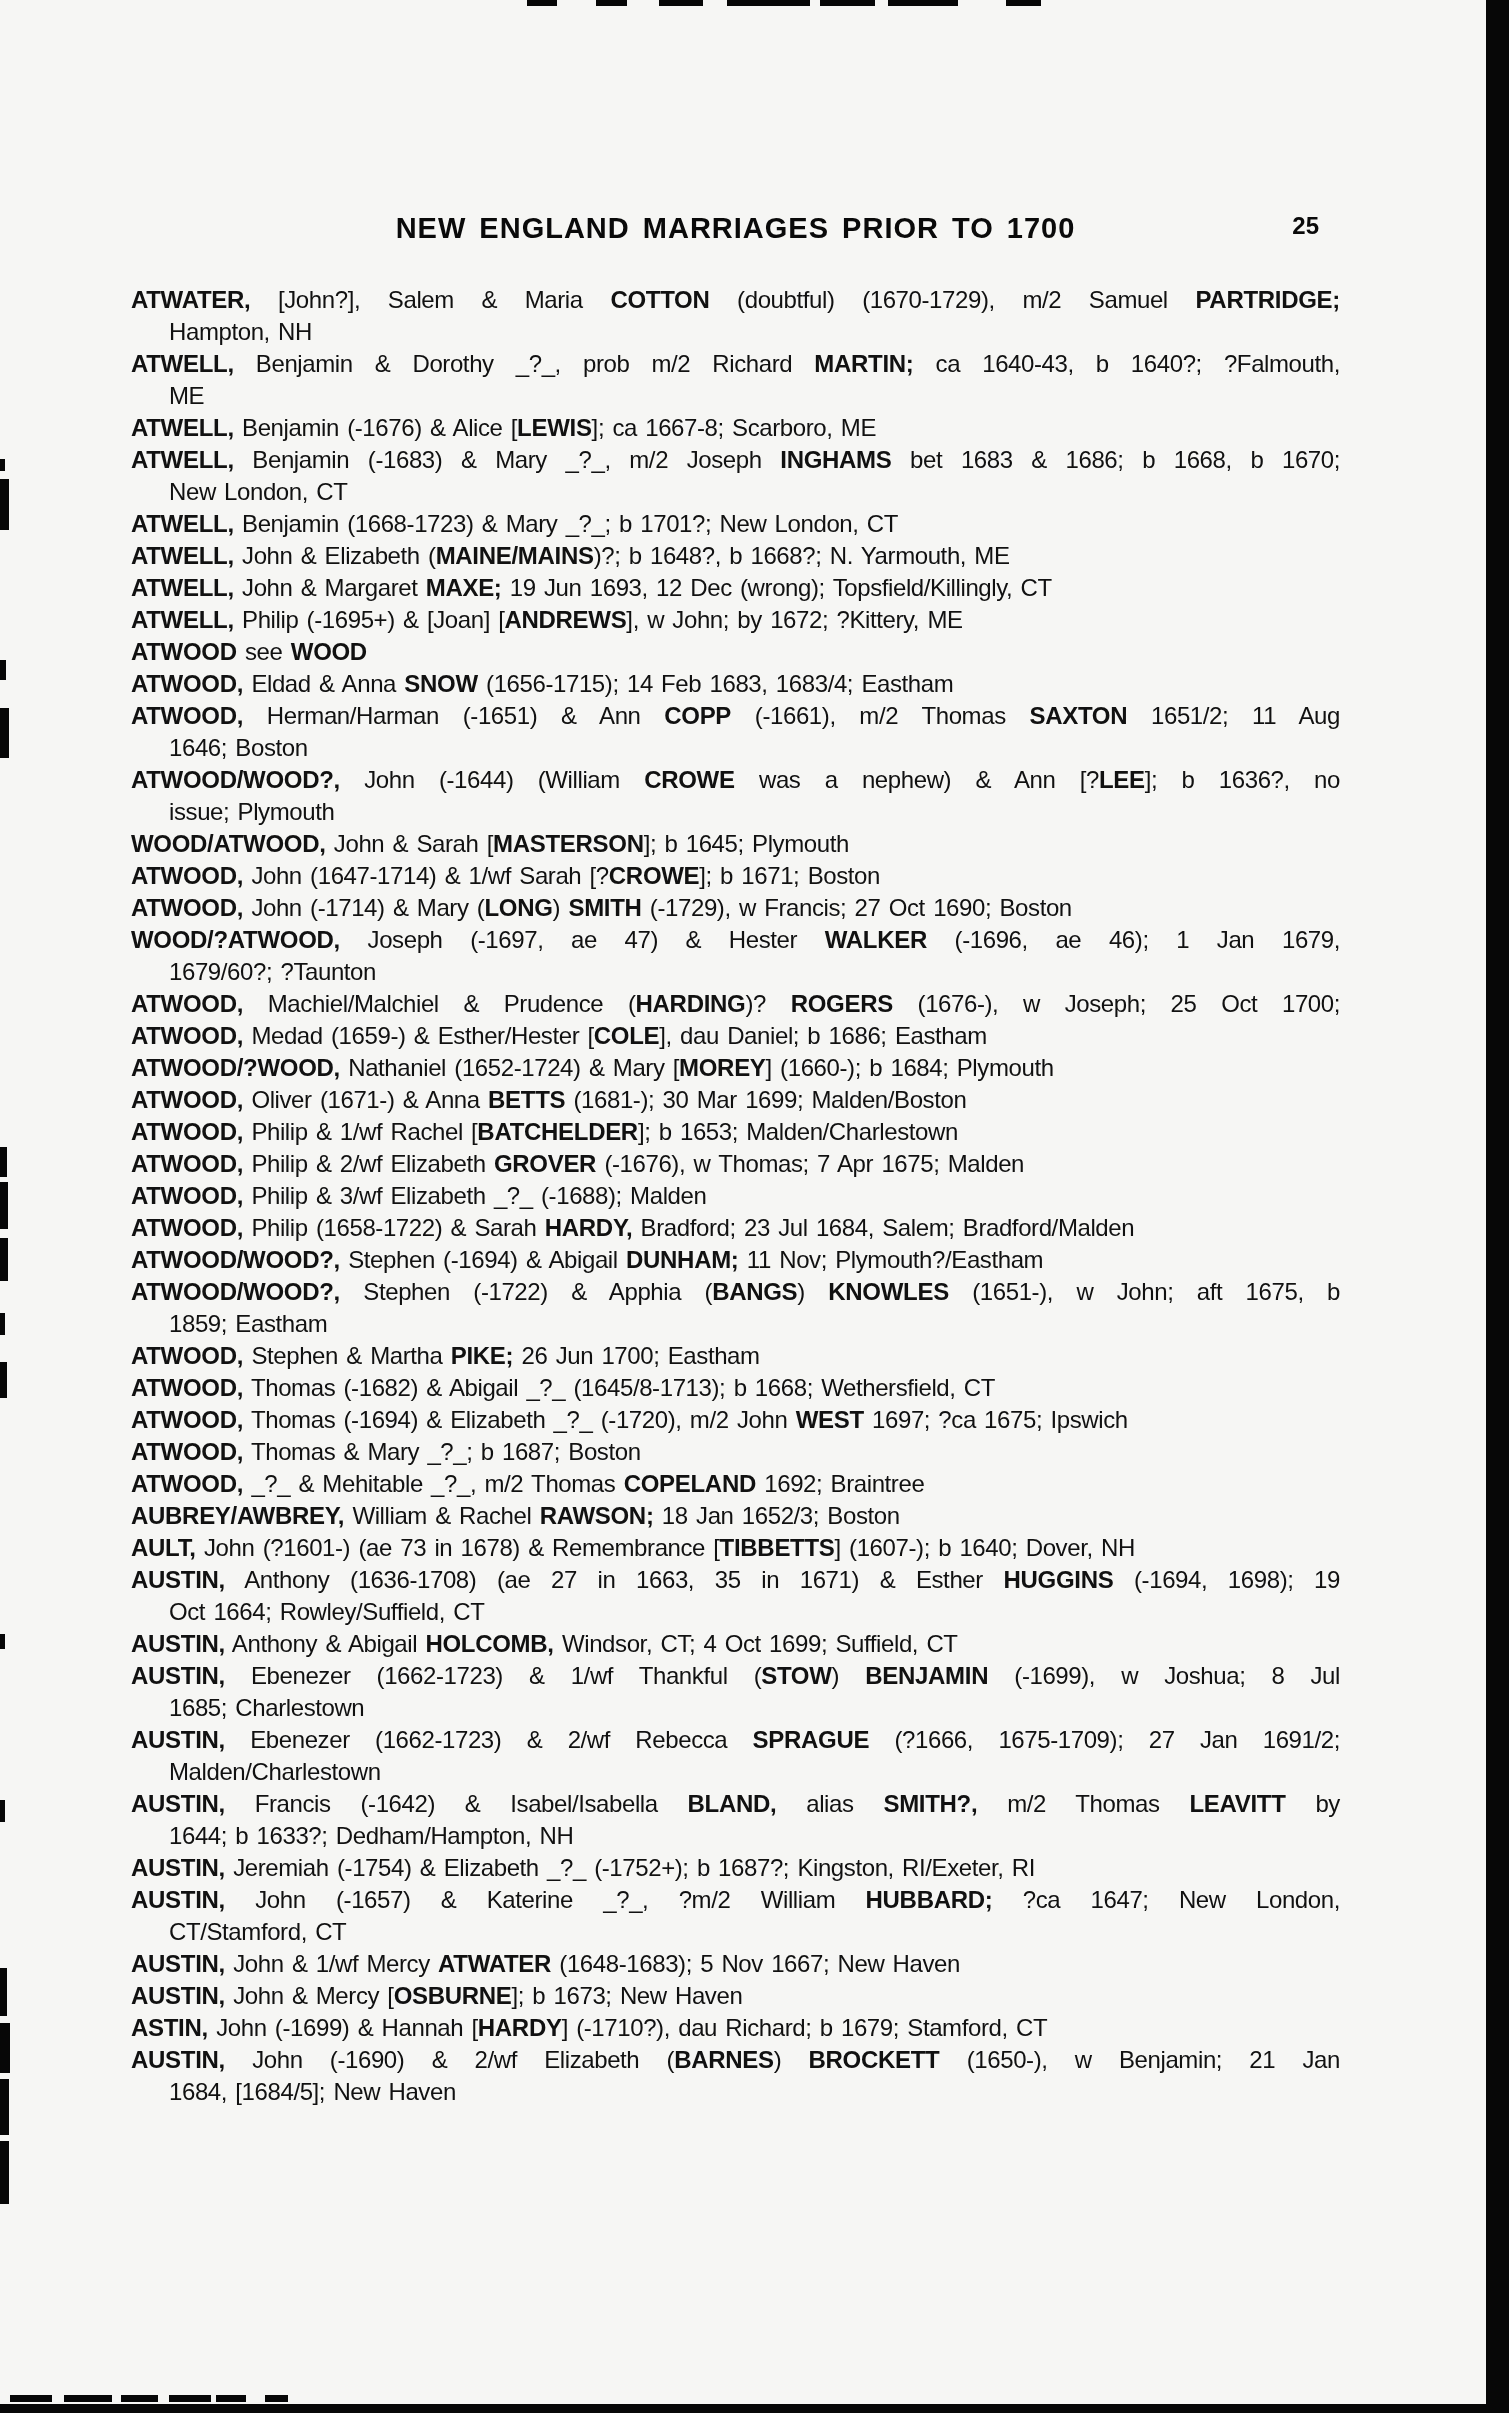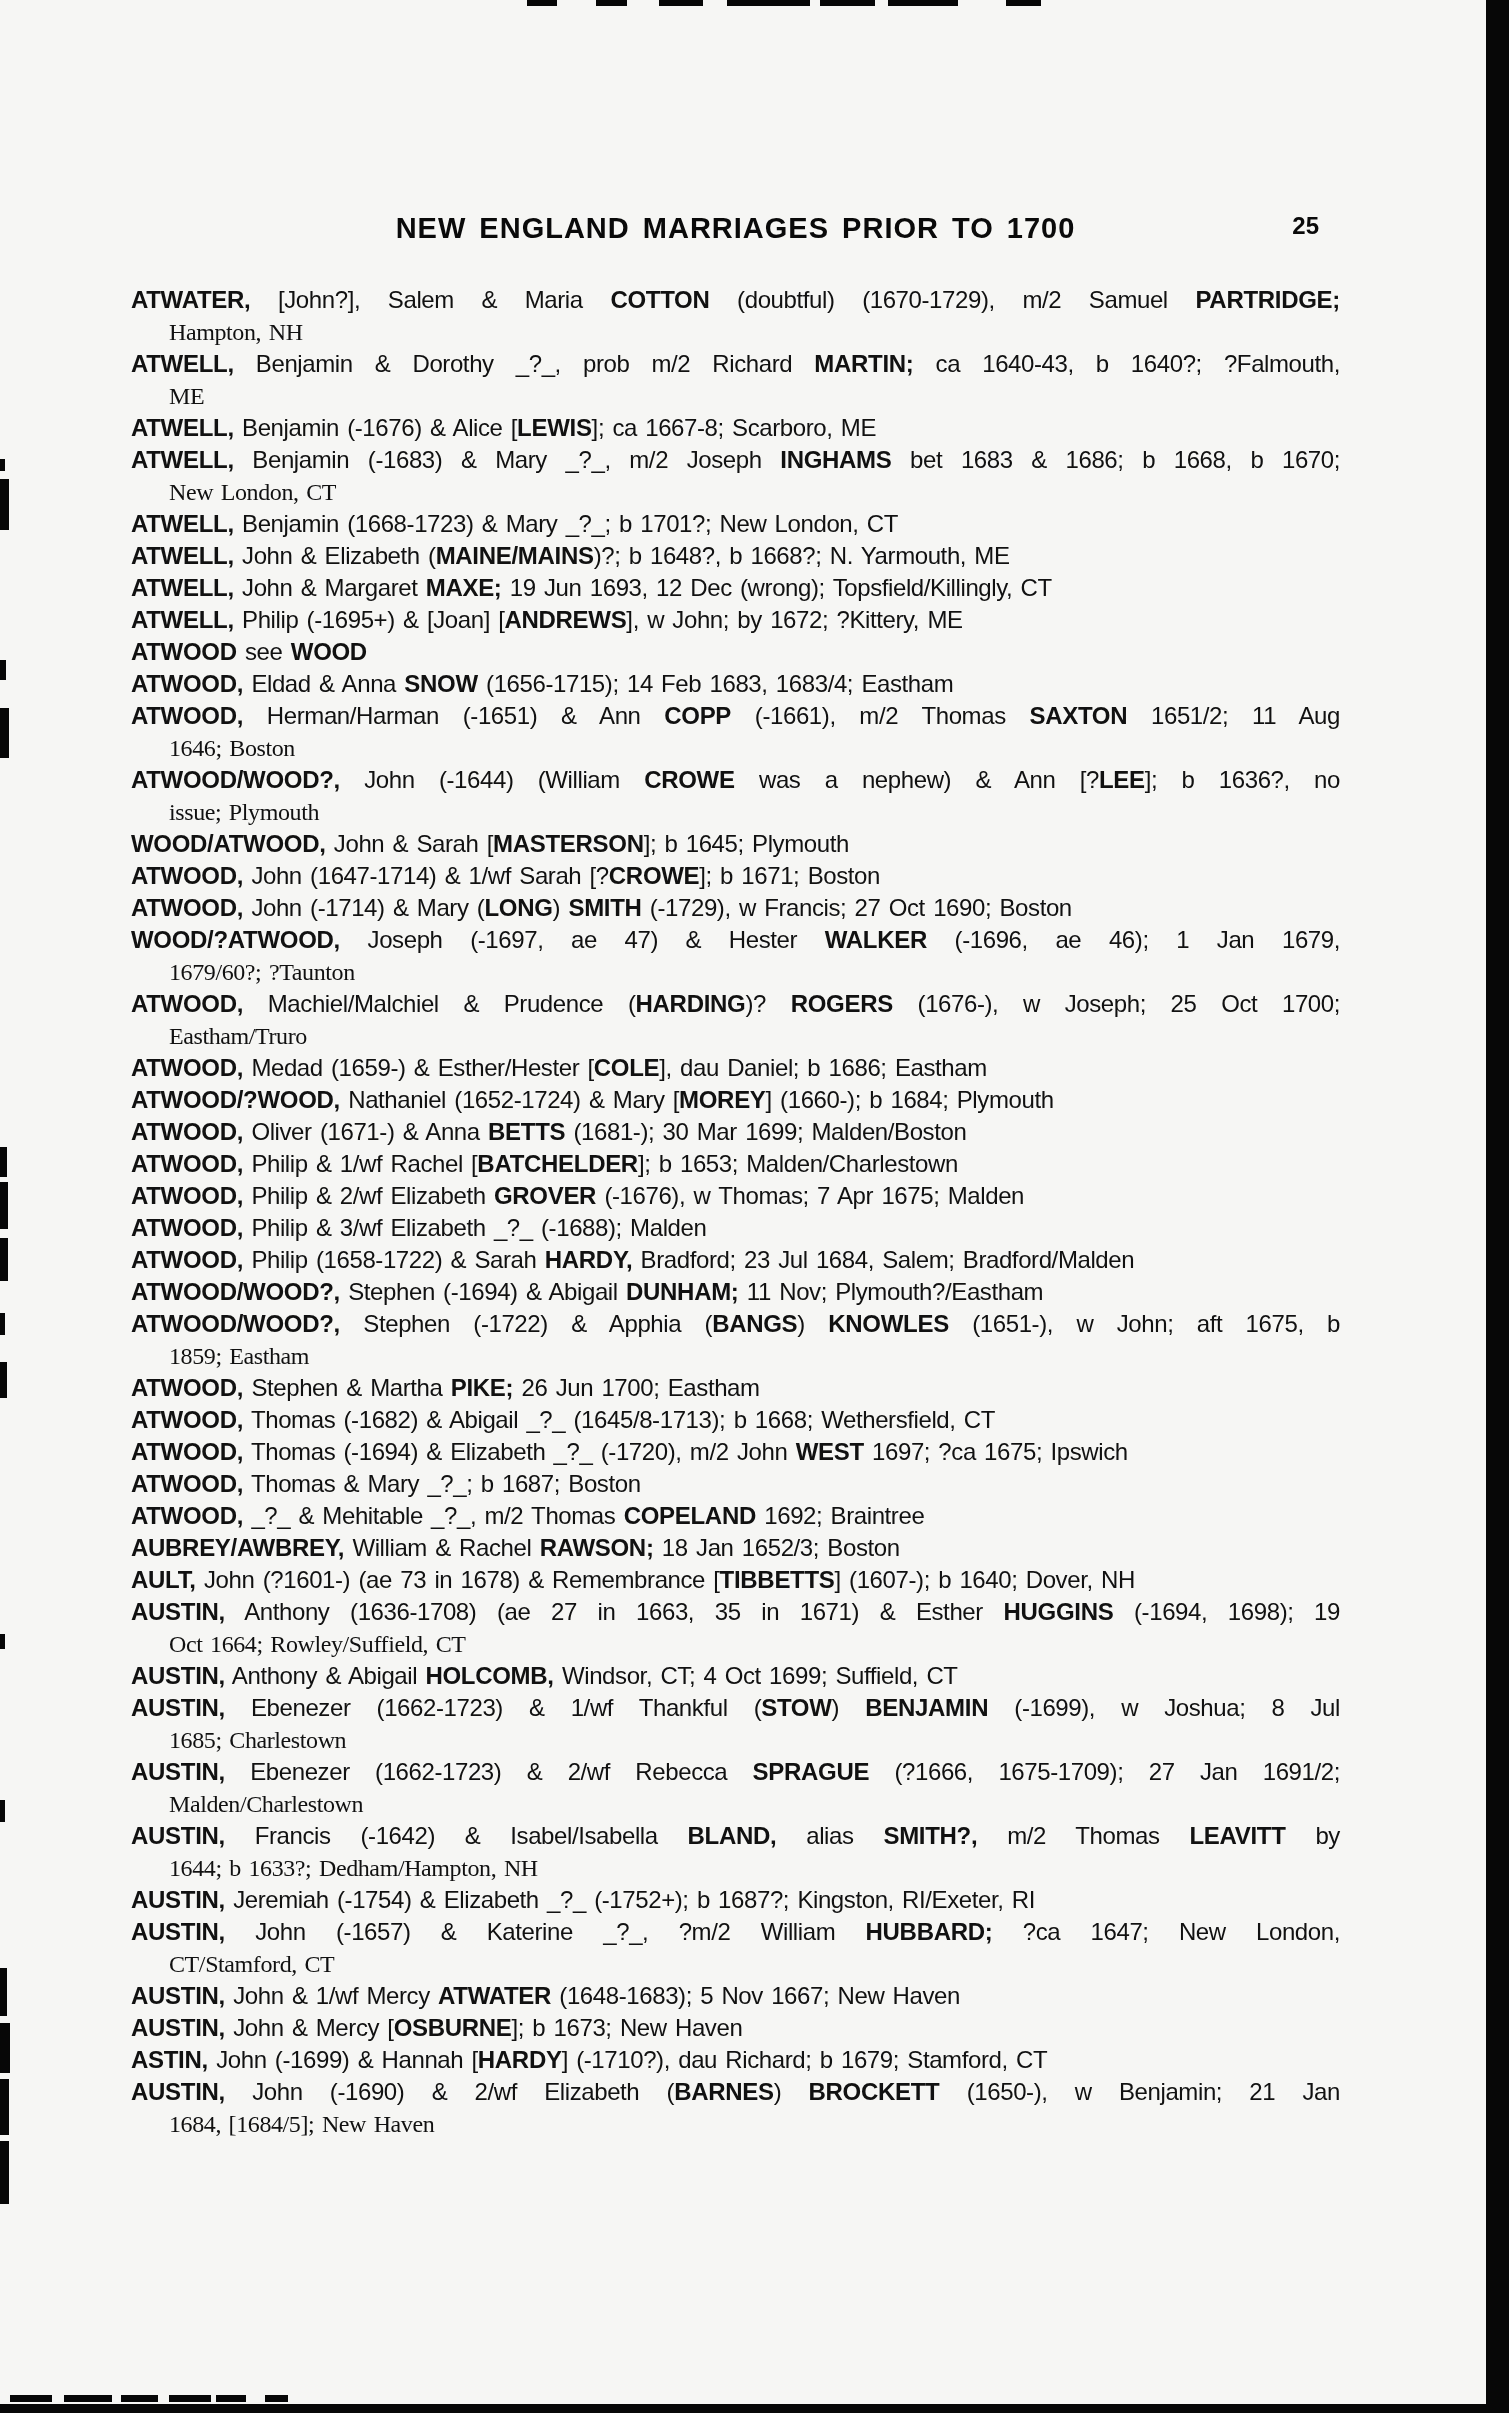--- a/index.html
+++ b/index.html
@@ -40,21 +40,21 @@
     color: #111;
   }
   .line {
     line-height: 32px;
     min-height: 32px;
   }
   .line.fill {
     text-align: justify;
     text-align-last: justify;
   }
-  .line.cont { padding-left: 38px; font-family: Liberation Serif, serif; }
+  .line.cont { padding-left: 38px; }
   .line b { font-weight: 700; letter-spacing: -0.3px; }
   .artifact { position: absolute; background: #070707; }
 </style>
 </head>
 <body>
 
 <div class="page-header-row">
   <span class="page-title">NEW ENGLAND MARRIAGES PRIOR TO 1700</span>
 </div>
 <div class="page-number">25</div>
@@ -76,21 +76,20 @@
     <div class="line fill"><b>ATWOOD,</b> Herman/Harman (-1651) &amp; Ann <b>COPP</b> (-1661), m/2 Thomas <b>SAXTON</b> 1651/2; 11 Aug</div>
     <div class="line cont">1646; Boston</div>
     <div class="line fill"><b>ATWOOD/WOOD?,</b> John (-1644) (William <b>CROWE</b> was a nephew) &amp; Ann [?<b>LEE</b>]; b 1636?, no</div>
     <div class="line cont">issue; Plymouth</div>
     <div class="line"><b>WOOD/ATWOOD,</b> John &amp; Sarah [<b>MASTERSON</b>]; b 1645; Plymouth</div>
     <div class="line"><b>ATWOOD,</b> John (1647-1714) &amp; 1/wf Sarah [?<b>CROWE</b>]; b 1671; Boston</div>
     <div class="line"><b>ATWOOD,</b> John (-1714) &amp; Mary (<b>LONG</b>) <b>SMITH</b> (-1729), w Francis; 27 Oct 1690; Boston</div>
     <div class="line fill"><b>WOOD/?ATWOOD,</b> Joseph (-1697, ae 47) &amp; Hester <b>WALKER</b> (-1696, ae 46); 1 Jan 1679,</div>
     <div class="line cont">1679/60?; ?Taunton</div>
     <div class="line fill"><b>ATWOOD,</b> Machiel/Malchiel &amp; Prudence (<b>HARDING</b>)? <b>ROGERS</b> (1676-), w Joseph; 25 Oct 1700;</div>
-    <div class="line cont">Eastham/Truro</div>
     <div class="line"><b>ATWOOD,</b> Medad (1659-) &amp; Esther/Hester [<b>COLE</b>], dau Daniel; b 1686; Eastham</div>
     <div class="line"><b>ATWOOD/?WOOD,</b> Nathaniel (1652-1724) &amp; Mary [<b>MOREY</b>] (1660-); b 1684; Plymouth</div>
     <div class="line"><b>ATWOOD,</b> Oliver (1671-) &amp; Anna <b>BETTS</b> (1681-); 30 Mar 1699; Malden/Boston</div>
     <div class="line"><b>ATWOOD,</b> Philip &amp; 1/wf Rachel [<b>BATCHELDER</b>]; b 1653; Malden/Charlestown</div>
     <div class="line"><b>ATWOOD,</b> Philip &amp; 2/wf Elizabeth <b>GROVER</b> (-1676), w Thomas; 7 Apr 1675; Malden</div>
     <div class="line"><b>ATWOOD,</b> Philip &amp; 3/wf Elizabeth _?_ (-1688); Malden</div>
     <div class="line"><b>ATWOOD,</b> Philip (1658-1722) &amp; Sarah <b>HARDY,</b> Bradford; 23 Jul 1684, Salem; Bradford/Malden</div>
     <div class="line"><b>ATWOOD/WOOD?,</b> Stephen (-1694) &amp; Abigail <b>DUNHAM;</b> 11 Nov; Plymouth?/Eastham</div>
     <div class="line fill"><b>ATWOOD/WOOD?,</b> Stephen (-1722) &amp; Apphia (<b>BANGS</b>) <b>KNOWLES</b> (1651-), w John; aft 1675, b</div>
     <div class="line cont">1859; Eastham</div>

